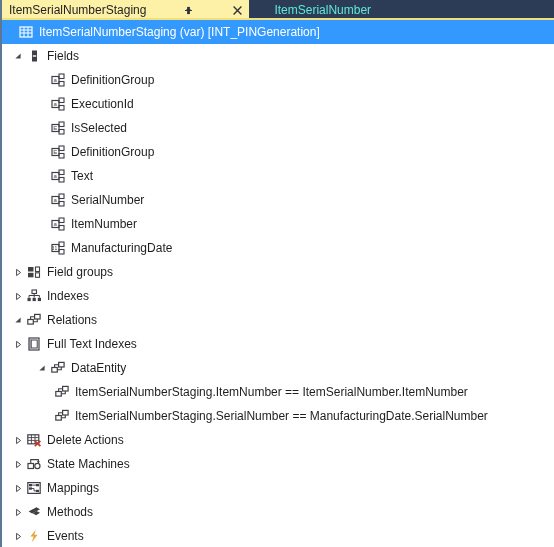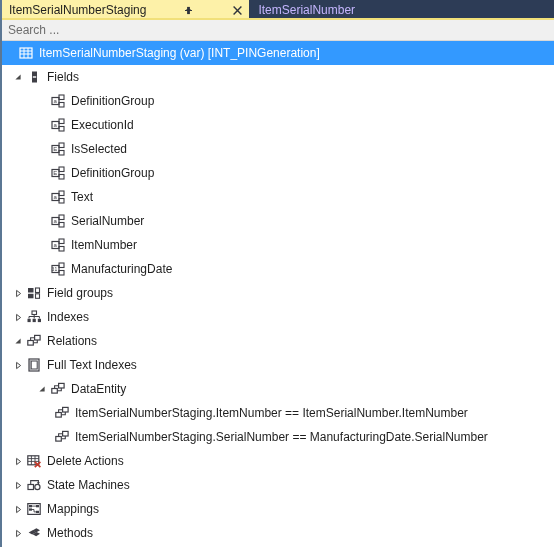--- a/index.html
+++ b/index.html
@@ -45,22 +45,22 @@
     cursor: default;
     user-select: none;
   }
   .tab.active {
     background: #fdf1a8;
     color: #1e1e1e;
     gap: 32px;
   }
   .tab.inactive {
     background: #2d3c56;
-    color: #c4b5fd;
-    padding: 0 10px 0 9px;
+    color: #5eead4;
+    padding: 0 10px 0 25px;
   }
   .tab-label { line-height: 20px; }
   .tab-pin, .tab-close {
     display: inline-flex;
     align-items: center;
     justify-content: center;
     width: 14px;
     height: 16px;
     margin-left: 3px;
     color: #30343c;
@@ -169,23 +169,20 @@
         </svg>
       </span>
     </div>
     <div class="tab inactive">
       <span class="tab-label">ItemSerialNumber</span>
     </div>
     <div class="tabstrip-filler"></div>
     <div class="tab-underline"></div>
   </div>
 
-  <div class="searchbar">
-    <input class="search-input" type="text" placeholder="Search ..." style="">
-  </div>
 
   <div class="tree" id="tree">
       <div class="row indent-0 selected">
         <span class="expander"></span>
         <span class="icon">
           <svg width="16" height="16" viewBox="0 0 16 16">
             <rect x="2" y="3" width="12" height="10" fill="none" stroke="#ffffff" stroke-width="1.2"></rect>
             <path d="M2 6 H14 M2 9 H14 M6 3 V13 M10 3 V13" stroke="#ffffff" stroke-width="1"></path>
           </svg>
         </span>

